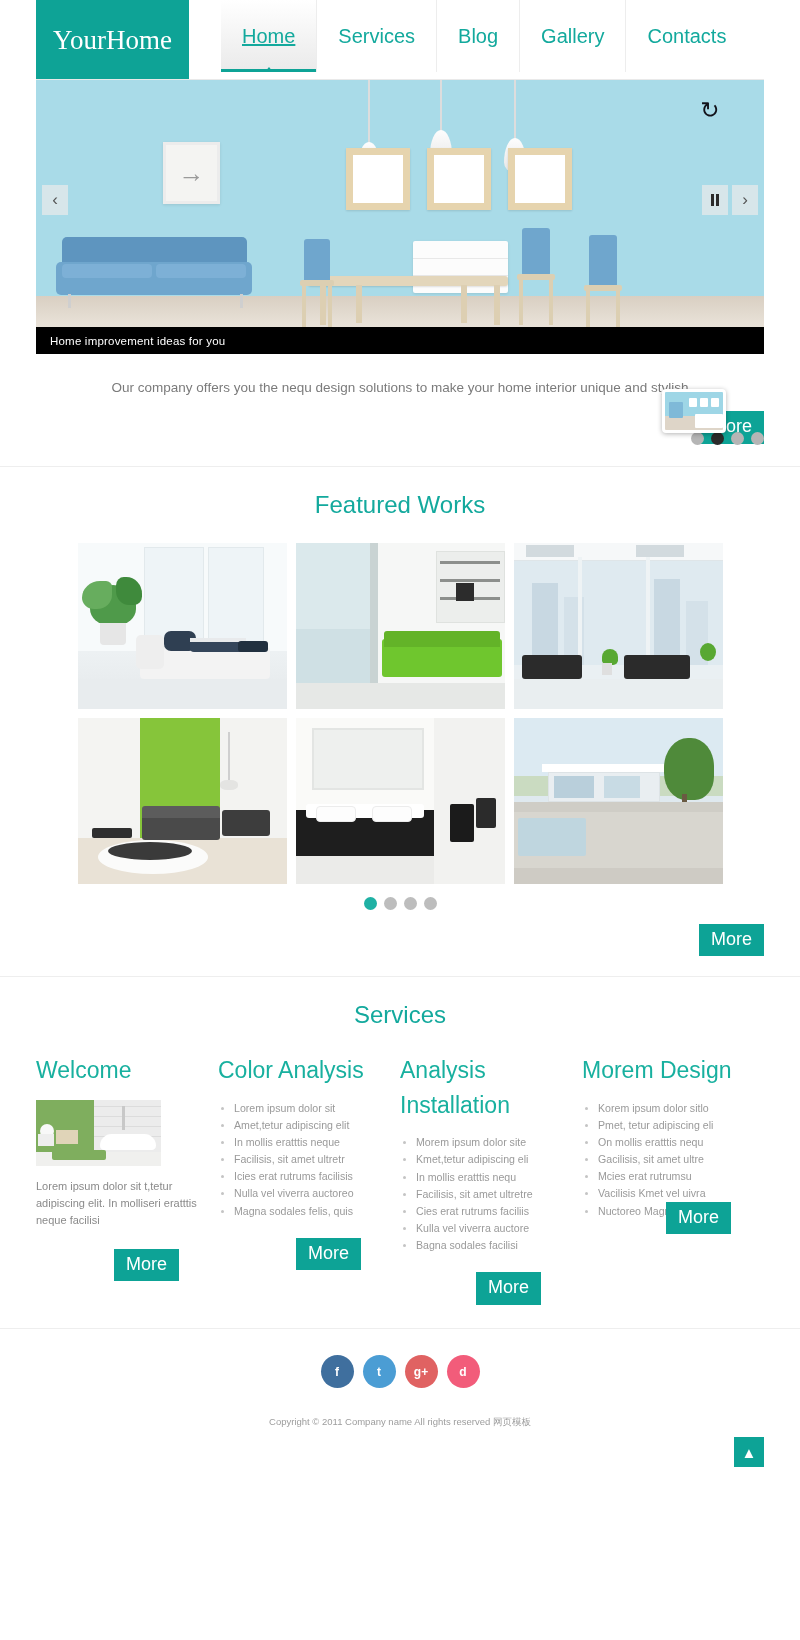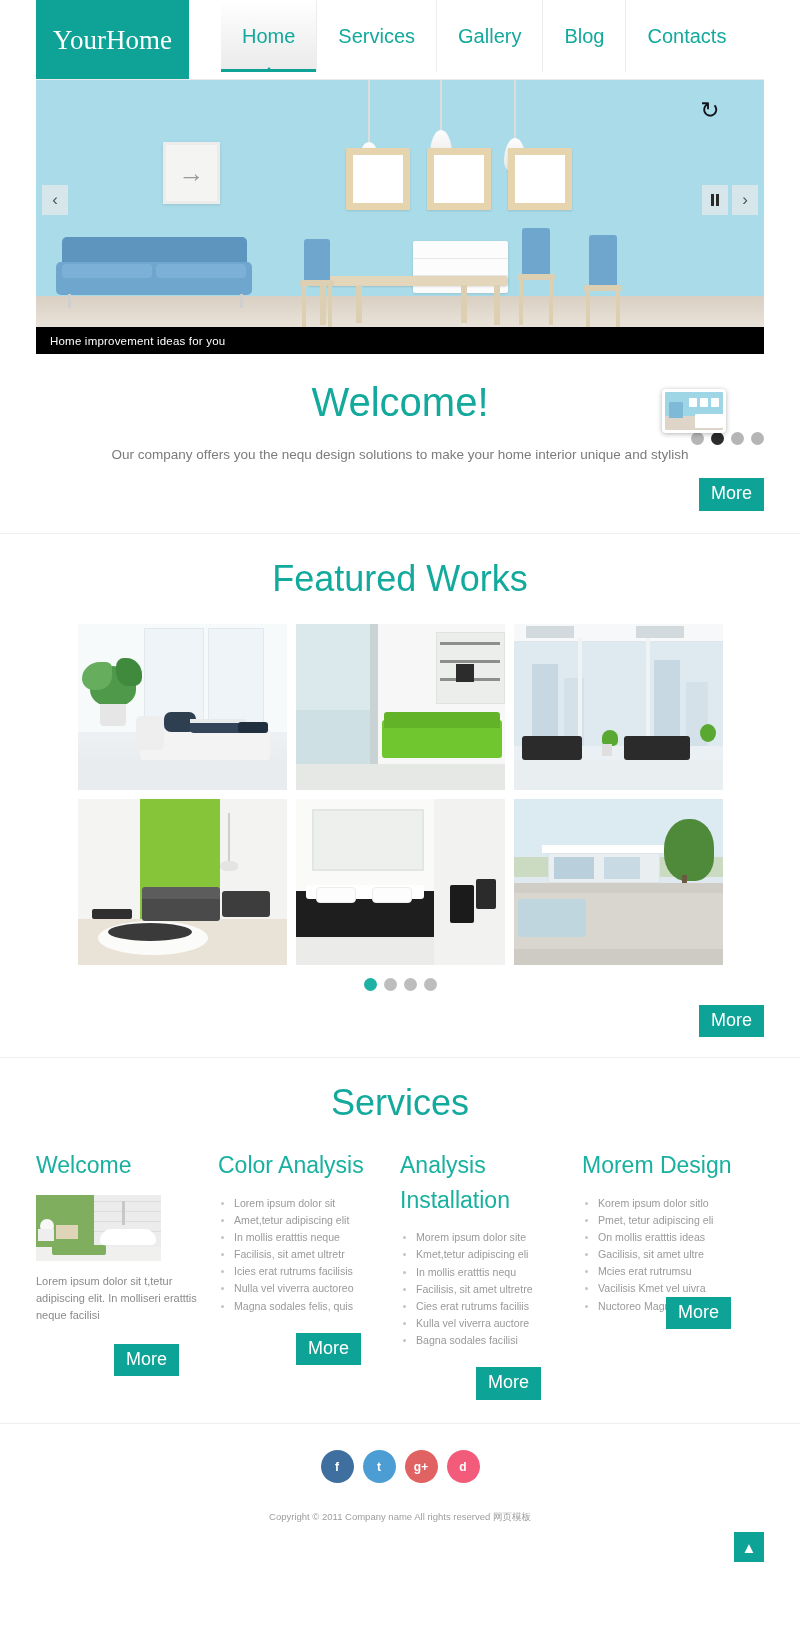--- a/index.html
+++ b/index.html
@@ -50,21 +50,21 @@
     display: flex;
     align-items: center;
     justify-content: center;
     padding: 0 21px;
     height: 72px;
     color: #13a99d;
     font-size: 20px;
     white-space: nowrap;
     border-left: 1px solid #ededed;
   }
-  .nav-item:first-child { border-left: none; }
+  .nav-item:first-child { border-left: none; text-decoration: underline; }
   .nav-item.active {
     background: linear-gradient(to bottom, #ffffff 0%, #f0f0f0 70%, #eaeaea 100%);
   }
   .nav-item.active::after {
     content: "";
     position: absolute;
     left: 0; right: 0; bottom: 0;
     height: 3px;
     background: #0ea396;
   }
@@ -262,21 +262,21 @@
 
   
   .featured {
     padding-top: 24px;
     padding-bottom: 20px;
     border-bottom: 1px solid #eeeeee;
   }
   .section-title {
     text-align: center;
     color: #13a99d;
-    font-size: 36px;
+    font-size: 24px;
     font-weight: 400;
     margin-bottom: 24px;
   }
   .works-grid {
     display: grid;
     grid-template-columns: repeat(3, 209px);
     gap: 9px 9px;
     justify-content: center;
   }
   .work {
@@ -394,24 +394,24 @@
       <span class="logo-text">YourHome</span>
     </div>
     <div class="nav">
       <div class="nav-item active">
         <span>Home</span>
       </div>
       <div class="nav-item">
         <span>Services</span>
       </div>
       <div class="nav-item">
+        <span>Blog</span>
+      </div>
+      <div class="nav-item">
         <span>Gallery</span>
-      </div>
-      <div class="nav-item">
-        <span>Blog</span>
       </div>
       <div class="nav-item">
         <span>Contacts</span>
       </div>
     </div>
     <div class="header-rule"></div>
   </div>
 
   <div style="position:relative;">
   <div class="slider">
@@ -499,21 +499,20 @@
 
   <div class="slider-pager">
     <div class="pager-dot"></div>
     <div class="pager-dot active"></div>
     <div class="pager-dot"></div>
     <div class="pager-dot"></div>
   </div>
   </div>
 
   <div class="welcome">
-    <h1>Welcome!</h1>
     <p>Our company offers you the nequ design solutions to make your home interior unique and stylish</p>
     <div class="more-right">
       <a class="btn-more" href="#">More</a>
     </div>
   </div>
 
   <div class="featured">
     <h2 class="section-title">Featured Works</h2>
 
     <div class="works-grid">
@@ -689,21 +688,21 @@
         <div class="svc-more-row">
           <a class="btn-more svc-more" href="#" style="left:76px;top:18px;">More</a>
         </div>
       </div>
 
       <div class="svc-col">
         <h3>Morem Design</h3>
         <ul class="svc-list">
           <li>Korem ipsum dolor sitlo</li>
           <li>Pmet, tetur adipiscing eli</li>
-          <li>On mollis eratttis ideas</li>
+          <li>On mollis eratttis nequ</li>
           <li>Gacilisis, sit amet ultre</li>
           <li>Mcies erat rutrumsu</li>
           <li>Vacilisis Kmet vel uivra</li>
           <li>Nuctoreo Magna sodale</li>
         </ul>
         <div class="svc-more-row">
           <a class="btn-more svc-more" href="#" style="left:84px;top:-18px;">More</a>
         </div>
       </div>
     </div>

